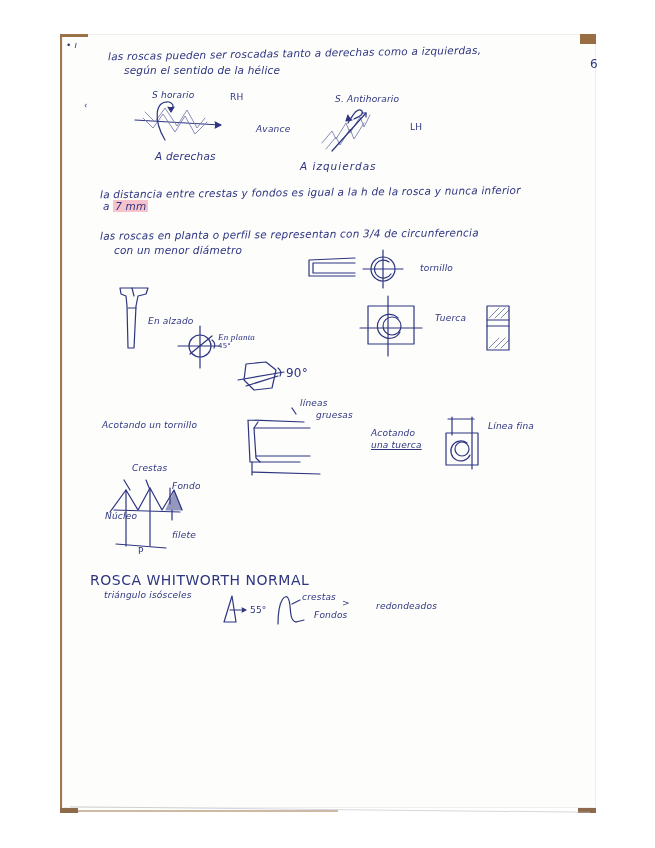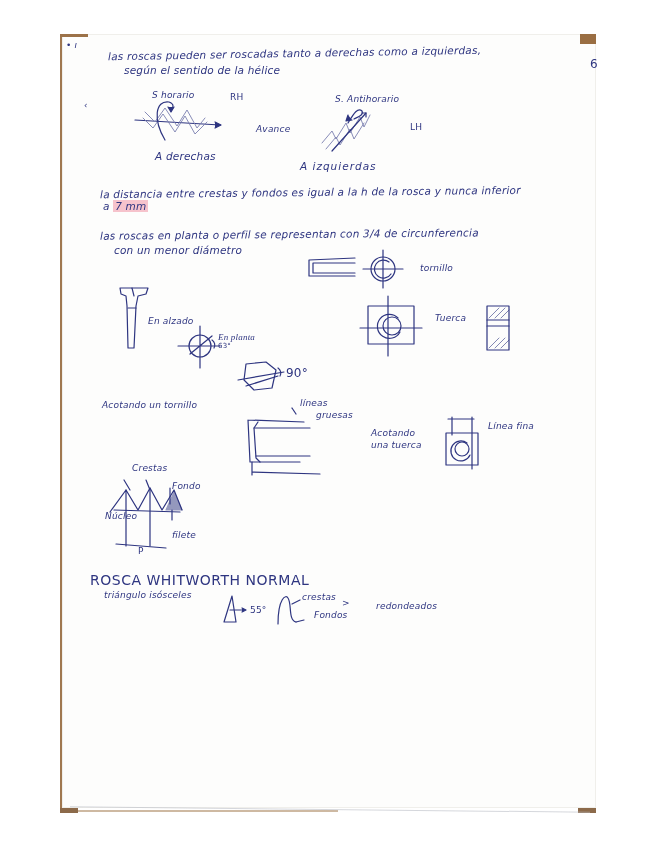--- a/index.html
+++ b/index.html
@@ -98,21 +98,21 @@
   <path d="M10,22 L18,22"></path>
 </svg>
 <div class="hw small" style="left:148px;top:309px;margin-top:7px;">En alzado</div>
 
 <svg class="draw" style="left:178px;top:326px;" width="50" height="45">
   <circle cx="22" cy="20" r="11"></circle>
   <path d="M0,20 L42,20 M22,0 L22,42 M12,28 L34,10"></path>
   <path d="M34,14 A6,6 0 0 1 36,22"></path>
 </svg>
 <div class="hw small" style="left:218px;top:332px;font-family:Liberation Serif, serif;">En planta</div>
-<div class="hw small" style="left:218px;top:342px;font-size:7px;font-style:normal;">63°</div>
+<div class="hw small" style="left:218px;top:342px;font-size:7px;font-style:normal;">45°</div>
 
 <svg class="draw" style="left:238px;top:360px;" width="55" height="35">
   <path d="M8,4 L28,2 L38,10 L34,28 L16,30 L6,20 Z"></path>
   <path d="M0,20 L46,12 M8,26 L40,16"></path>
   <path d="M40,8 A6,6 0 0 1 42,16"></path>
 </svg>
 <div class="hw small" style="left:286px;top:366px;font-size:12px;font-style:normal;">90°</div>
 
 <svg class="draw" style="left:360px;top:296px;" width="85" height="75">
   <rect x="8" y="10" width="46" height="38"></rect>
@@ -121,33 +121,33 @@
   <path d="M0,32 L62,32 M28,0 L28,60"></path>
 </svg>
 <div class="hw small" style="left:435px;top:313px;">Tuerca</div>
 
 <svg class="draw" style="left:485px;top:304px;" width="30" height="50">
   <rect x="2" y="2" width="22" height="44" stroke-width="1.4"></rect>
   <path d="M2,16 L24,16 M2,22 L24,22" stroke-width="1.4"></path>
   <path d="M4,14 L14,4 M10,14 L20,4 M16,14 L24,6 M4,44 L14,34 M10,44 L20,34 M16,44 L24,36" class="hatch"></path>
 </svg>
 
-<div class="hw small" style="left:102px;top:400px;">Acotando un tornillo</div>
+<div class="hw small" style="left:102px;top:420px;">Acotando un tornillo</div>
 <svg class="draw" style="left:240px;top:400px;" width="100" height="75">
   <path d="M8,20 L10,62 M8,20 L64,22 M10,62 L60,62" stroke-width="1.6"></path>
   <path d="M18,22 L14,28 L16,58 L20,62" stroke-width="1.4"></path>
   <path d="M14,28 L70,28 M16,56 L70,56"></path>
   <path d="M12,62 L12,75 M12,72 L80,74"></path>
   <path d="M52,8 L56,14"></path>
 </svg>
 <div class="hw small" style="left:300px;top:398px;">líneas</div>
 <div class="hw small" style="left:316px;top:410px;">gruesas</div>
 
 <div class="hw small" style="left:371px;top:428px;">Acotando</div>
-<div class="hw small" style="left:371px;top:440px;">una tuerca</div>
+<div class="hw small" style="left:371px;top:440px;text-decoration:underline;">una tuerca</div>
 <svg class="draw" style="left:440px;top:415px;" width="50" height="55">
   <path d="M8,4 L34,4 M12,2 L12,20 M32,2 L32,54"></path>
   <rect x="6" y="18" width="32" height="32" stroke-width="1.4"></rect>
   <circle cx="22" cy="34" r="7" stroke-width="1.6"></circle>
   <path d="M27,28 A10,10 0 1 0 30,40"></path>
 </svg>
 <div class="hw small" style="left:488px;top:421px;">Línea fina</div>
 
 <div class="hw small" style="left:132px;top:463px;">Crestas</div>
 <svg class="draw" style="left:110px;top:472px;" width="80" height="80">

